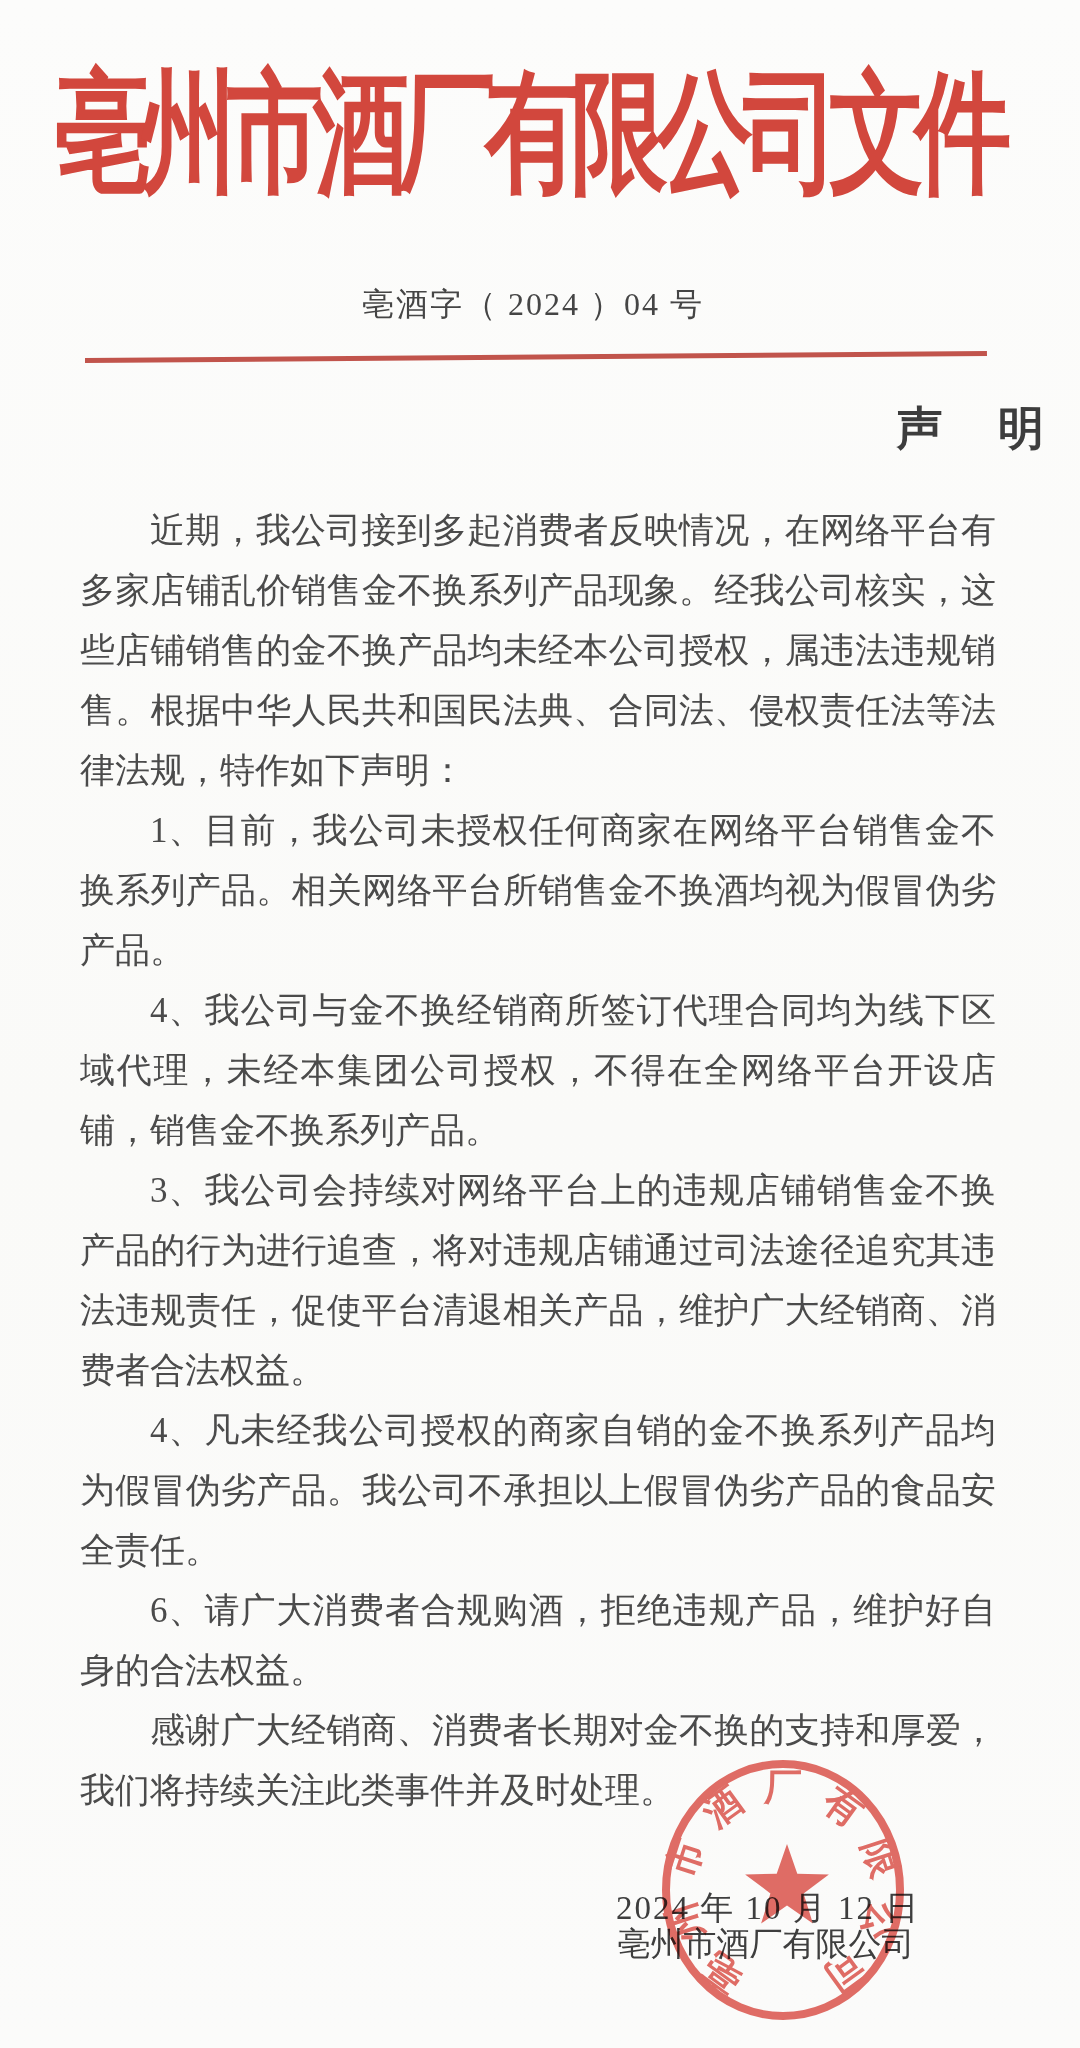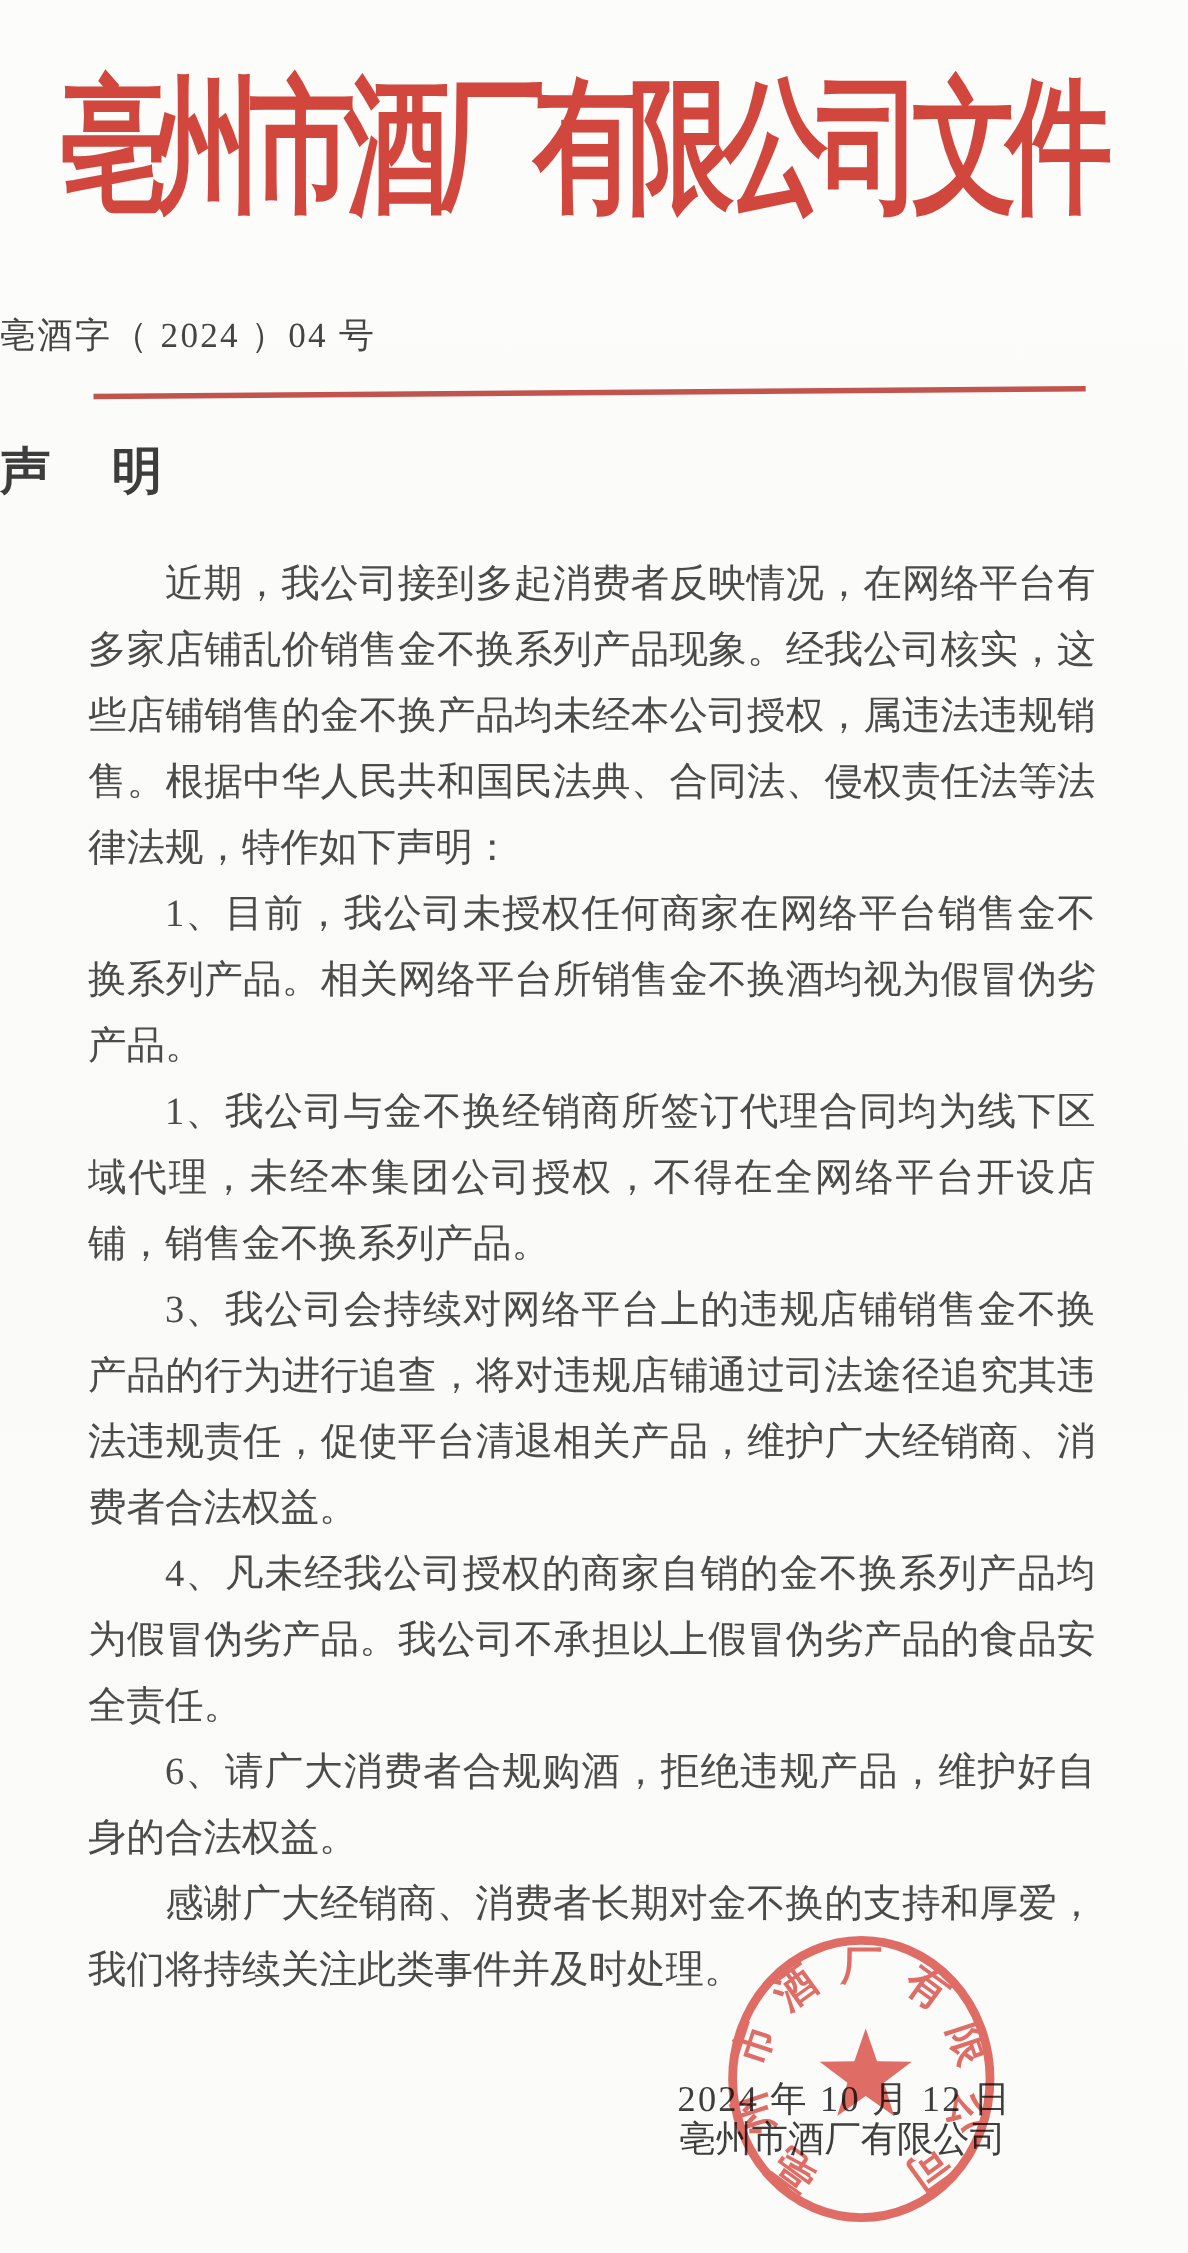--- a/index.html
+++ b/index.html
@@ -33,20 +33,21 @@
     transform: scaleY(1.38);
     transform-origin: 50% 50%;
     white-space: nowrap;
   }
   
   .doc-number {
     position: absolute;
     top: 283px;
     left: 0;
     width: 1066px;
+    text-align: center;
     font-size: 32px;
     color: #454545;
     letter-spacing: 2px;
   }
   
   .red-rule {
     position: absolute;
     top: 358px;
     left: 85px;
     width: 902px;
@@ -54,21 +55,21 @@
     background: #c1544c;
     transform: rotate(-0.45deg);
     transform-origin: left center;
   }
   
   .doc-title {
     position: absolute;
     top: 398px;
     left: 0;
     width: 1066px;
-    text-align: left;
+    text-align: right;
     font-size: 46px;
     font-weight: bold;
     color: #3d3d3d;
     letter-spacing: 22px;
   }
   
   .body-text {
     position: absolute;
     top: 501px;
     left: 80px;
@@ -134,21 +135,21 @@
 
   <div class="doc-number">亳酒字（ 2024 ）04 号</div>
 
   <div class="red-rule"></div>
 
   <div class="doc-title">声 明</div>
 
   <div class="body-text">
     <p>近期，我公司接到多起消费者反映情况，在网络平台有多家店铺乱价销售金不换系列产品现象。经我公司核实，这些店铺销售的金不换产品均未经本公司授权，属违法违规销售。根据中华人民共和国民法典、合同法、侵权责任法等法律法规，特作如下声明：</p>
     <p>1、目前，我公司未授权任何商家在网络平台销售金不换系列产品。相关网络平台所销售金不换酒均视为假冒伪劣产品。</p>
-    <p>1、我公司与金不换经销商所签订代理合同均为线下区域代理，未经本集团公司授权，不得在全网络平台开设店铺，销售金不换系列产品。</p>
+    <p>4、我公司与金不换经销商所签订代理合同均为线下区域代理，未经本集团公司授权，不得在全网络平台开设店铺，销售金不换系列产品。</p>
     <p>3、我公司会持续对网络平台上的违规店铺销售金不换产品的行为进行追查，将对违规店铺通过司法途径追究其违法违规责任，促使平台清退相关产品，维护广大经销商、消费者合法权益。</p>
     <p>4、凡未经我公司授权的商家自销的金不换系列产品均为假冒伪劣产品。我公司不承担以上假冒伪劣产品的食品安全责任。</p>
     <p>6、请广大消费者合规购酒，拒绝违规产品，维护好自身的合法权益。</p>
     <p>感谢广大经销商、消费者长期对金不换的支持和厚爱，我们将持续关注此类事件并及时处理。</p>
   </div>
 
   <div class="sig-company">亳州市酒厂有限公司</div>
 
   <div class="sig-date">2024 年 10 月 12 日</div>
 

